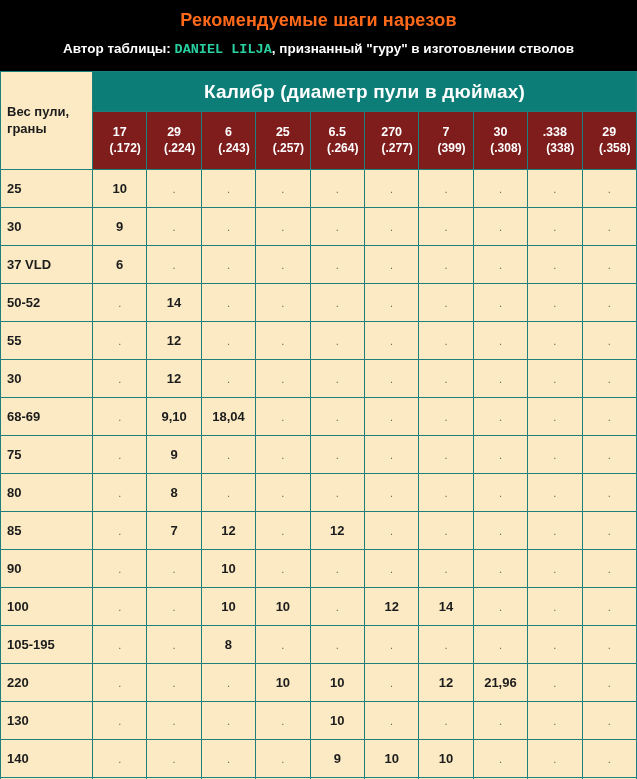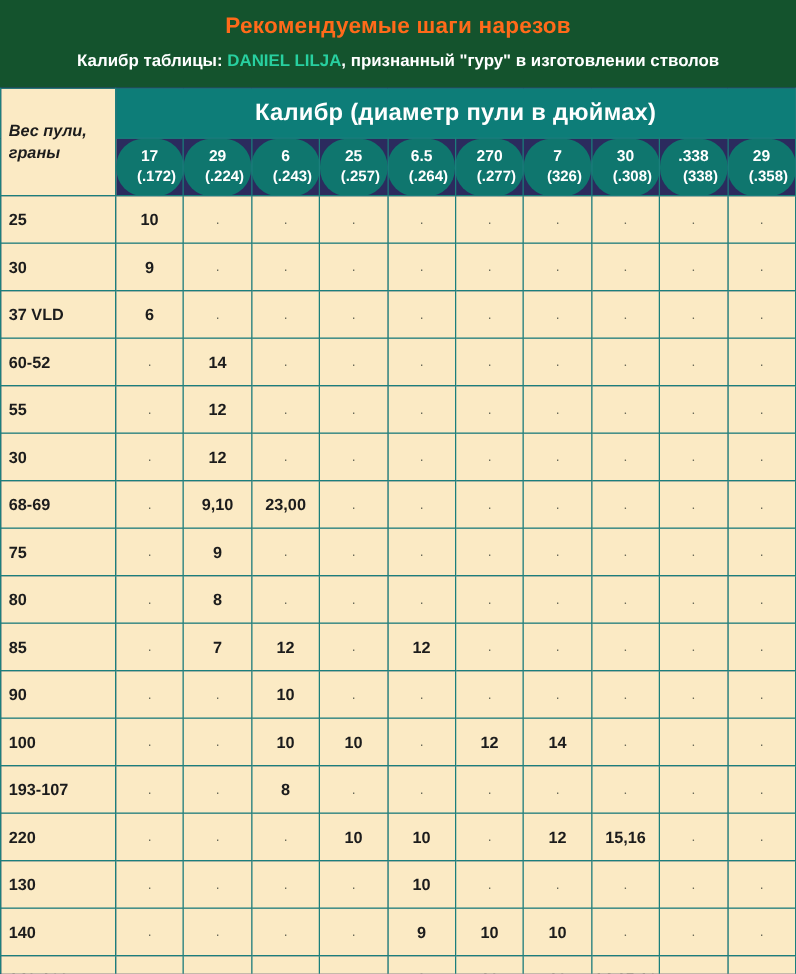--- a/index.html
+++ b/index.html
@@ -8,85 +8,84 @@
     padding: 0;
   }
   body {
     width: 637px;
     height: 779px;
     background: #2b2b5e;
     font-family: "Liberation Sans", sans-serif;
     overflow: hidden;
   }
   .header {
-    background: #14532d;
+    background: #000000;
     padding: 6px 0 8px 0;
     text-align: center;
   }
   .title {
     color: #ff6a1a;
     font-size: 18px;
     font-weight: bold;
     letter-spacing: 0.2px;
     margin: 4px 0 10px 0;
   }
   .subtitle {
     color: #ffffff;
     font-size: 13.5px;
     font-weight: bold;
     margin: 0 0 6px 0;
   }
   .subtitle .author {
     color: #28d0a0;
     font-weight: bold;
+    font-family: Liberation Mono, monospace;
   }
   table {
     border-collapse: collapse;
     width: 637px;
     table-layout: fixed;
   }
   th, td {
     border: 1px solid #1b7f7c;
     padding: 0;
     text-align: center;
     vertical-align: middle;
     font-size: 13px;
     color: #1c1c1c;
   }
   .corner-cell {
     background: #fbeac4;
     border: 1px solid #1b7f7c;
     width: 92px;
-    font-style: italic;
   }
   .caliber-head {
     background: #0d7d78;
     color: #ffffff;
     font-size: 19px;
     font-weight: bold;
     height: 40px;
     letter-spacing: 0.2px;
   }
   .rowhead-label {
     background: #fbeac4;
     text-align: left;
     padding: 3px 6px;
     font-size: 13px;
     font-weight: bold;
     line-height: 1.25;
     height: 46px;
   }
   .colhead {
-    background: #0f766e;
+    background: #7f1d1d;
     color: #ffffff;
     font-weight: bold;
     font-size: 12.5px;
     line-height: 1.25;
-    height: 46px;
-    border-radius: 22px;
+    height: 58px;
   }
   .colhead .sub {
     display: block;
     font-size: 12px;
     font-weight: bold;
     padding-left: 11px;
   }
   td.rowlabel {
     background: #fbeac4;
     text-align: left;
@@ -110,41 +109,41 @@
     width: 637px;
     overflow: hidden;
   }
 </style>
 </head>
 <body>
 
 <div class="header">
   <div class="title">Рекомендуемые шаги нарезов</div>
   <div class="subtitle">
-    <span>Калибр таблицы: </span><span class="author">DANIEL LILJA</span><span>, признанный "гуру" в изготовлении стволов</span>
+    <span>Автор таблицы: </span><span class="author">DANIEL LILJA</span><span>, признанный "гуру" в изготовлении стволов</span>
   </div>
 </div>
 
 <div class="tbl-wrap">
   <table>
     <thead>
       <tr>
         <th class="corner-cell" rowspan="2">
           <div class="rowhead-label" style="border:none;background:transparent;height:auto;">Вес пули, граны</div>
         </th>
         <th class="caliber-head" colspan="10">Калибр (диаметр пули в дюймах)</th>
       </tr>
       <tr>
           <th class="colhead"><span>17</span><span class="sub">(.172)</span></th>
           <th class="colhead"><span>29</span><span class="sub">(.224)</span></th>
           <th class="colhead"><span>6</span><span class="sub">(.243)</span></th>
           <th class="colhead"><span>25</span><span class="sub">(.257)</span></th>
           <th class="colhead"><span>6.5</span><span class="sub">(.264)</span></th>
           <th class="colhead"><span>270</span><span class="sub">(.277)</span></th>
-          <th class="colhead"><span>7</span><span class="sub">(326)</span></th>
+          <th class="colhead"><span>7</span><span class="sub">(399)</span></th>
           <th class="colhead"><span>30</span><span class="sub">(.308)</span></th>
           <th class="colhead"><span>.338</span><span class="sub">(338)</span></th>
           <th class="colhead"><span>29</span><span class="sub">(.358)</span></th>
         </tr>
     </thead>
     <tbody>
         <tr>
           <td class="rowlabel">25</td>
           <td class="cell">10</td>
           <td class="cell empty">.</td>
@@ -177,21 +176,21 @@
           <td class="cell empty">.</td>
           <td class="cell empty">.</td>
           <td class="cell empty">.</td>
           <td class="cell empty">.</td>
           <td class="cell empty">.</td>
           <td class="cell empty">.</td>
           <td class="cell empty">.</td>
           <td class="cell empty">.</td>
         </tr>
         <tr>
-          <td class="rowlabel">60-52</td>
+          <td class="rowlabel">50-52</td>
           <td class="cell empty">.</td>
           <td class="cell">14</td>
           <td class="cell empty">.</td>
           <td class="cell empty">.</td>
           <td class="cell empty">.</td>
           <td class="cell empty">.</td>
           <td class="cell empty">.</td>
           <td class="cell empty">.</td>
           <td class="cell empty">.</td>
           <td class="cell empty">.</td>
@@ -219,21 +218,21 @@
           <td class="cell empty">.</td>
           <td class="cell empty">.</td>
           <td class="cell empty">.</td>
           <td class="cell empty">.</td>
           <td class="cell empty">.</td>
         </tr>
         <tr>
           <td class="rowlabel">68-69</td>
           <td class="cell empty">.</td>
           <td class="cell">9,10</td>
-          <td class="cell">23,00</td>
+          <td class="cell">18,04</td>
           <td class="cell empty">.</td>
           <td class="cell empty">.</td>
           <td class="cell empty">.</td>
           <td class="cell empty">.</td>
           <td class="cell empty">.</td>
           <td class="cell empty">.</td>
           <td class="cell empty">.</td>
         </tr>
         <tr>
           <td class="rowlabel">75</td>
@@ -294,42 +293,42 @@
           <td class="cell">10</td>
           <td class="cell">10</td>
           <td class="cell empty">.</td>
           <td class="cell">12</td>
           <td class="cell">14</td>
           <td class="cell empty">.</td>
           <td class="cell empty">.</td>
           <td class="cell empty">.</td>
         </tr>
         <tr>
-          <td class="rowlabel">193-107</td>
+          <td class="rowlabel">105-195</td>
           <td class="cell empty">.</td>
           <td class="cell empty">.</td>
           <td class="cell">8</td>
           <td class="cell empty">.</td>
           <td class="cell empty">.</td>
           <td class="cell empty">.</td>
           <td class="cell empty">.</td>
           <td class="cell empty">.</td>
           <td class="cell empty">.</td>
           <td class="cell empty">.</td>
         </tr>
         <tr>
           <td class="rowlabel">220</td>
           <td class="cell empty">.</td>
           <td class="cell empty">.</td>
           <td class="cell empty">.</td>
           <td class="cell">10</td>
           <td class="cell">10</td>
           <td class="cell empty">.</td>
           <td class="cell">12</td>
-          <td class="cell">15,16</td>
+          <td class="cell">21,96</td>
           <td class="cell empty">.</td>
           <td class="cell empty">.</td>
         </tr>
         <tr>
           <td class="rowlabel">130</td>
           <td class="cell empty">.</td>
           <td class="cell empty">.</td>
           <td class="cell empty">.</td>
           <td class="cell empty">.</td>
           <td class="cell">10</td>

